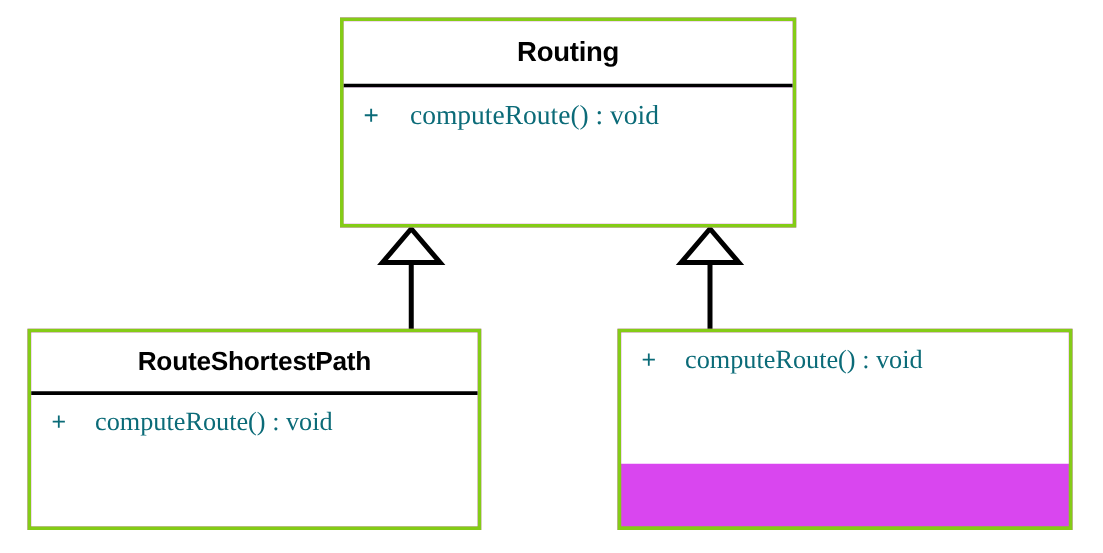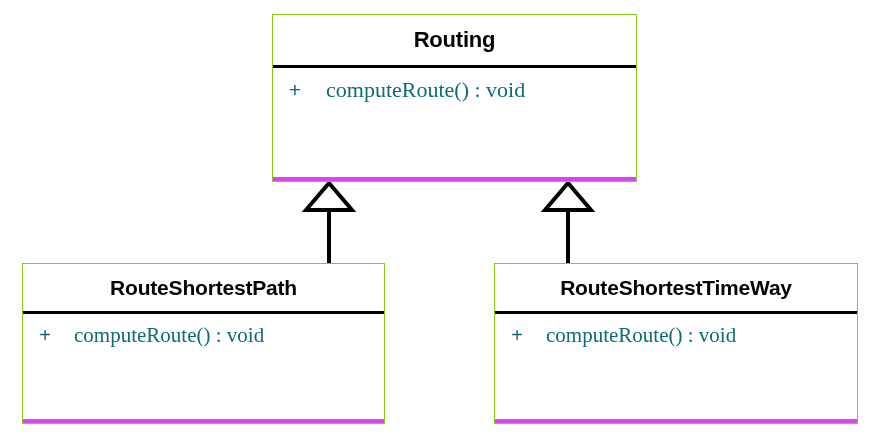--- a/index.html
+++ b/index.html
@@ -15,21 +15,21 @@
     position: relative;
     width: 882px;
     height: 442px;
     background: #ffffff;
     overflow: hidden;
   }
   .uml-class {
     position: absolute;
     box-sizing: border-box;
     background: #d946ef;
-    border: 1px solid #84cc16;
+    border: 3px solid #84cc16;
     z-index: 3;
   }
   .class-header {
     box-sizing: border-box;
     display: flex;
     align-items: center;
     justify-content: center;
     border-bottom: 3px solid #000000;
     background: #ffffff;
   }
@@ -151,23 +151,20 @@
     </div>
     <div class="class-body">
       <div class="member-row">
         <span class="member-visibility">+</span>
         <span class="member-signature">computeRoute() : void</span>
       </div>
     </div>
   </div>
 
   <div class="uml-class" id="class-routeshortesttimeway">
-    <div class="class-header">
-      <span class="class-title">RouteShortestTimeWay</span>
-    </div>
     <div class="class-body">
       <div class="member-row">
         <span class="member-visibility">+</span>
         <span class="member-signature">computeRoute() : void</span>
       </div>
     </div>
   </div>
 
 </div>
 

